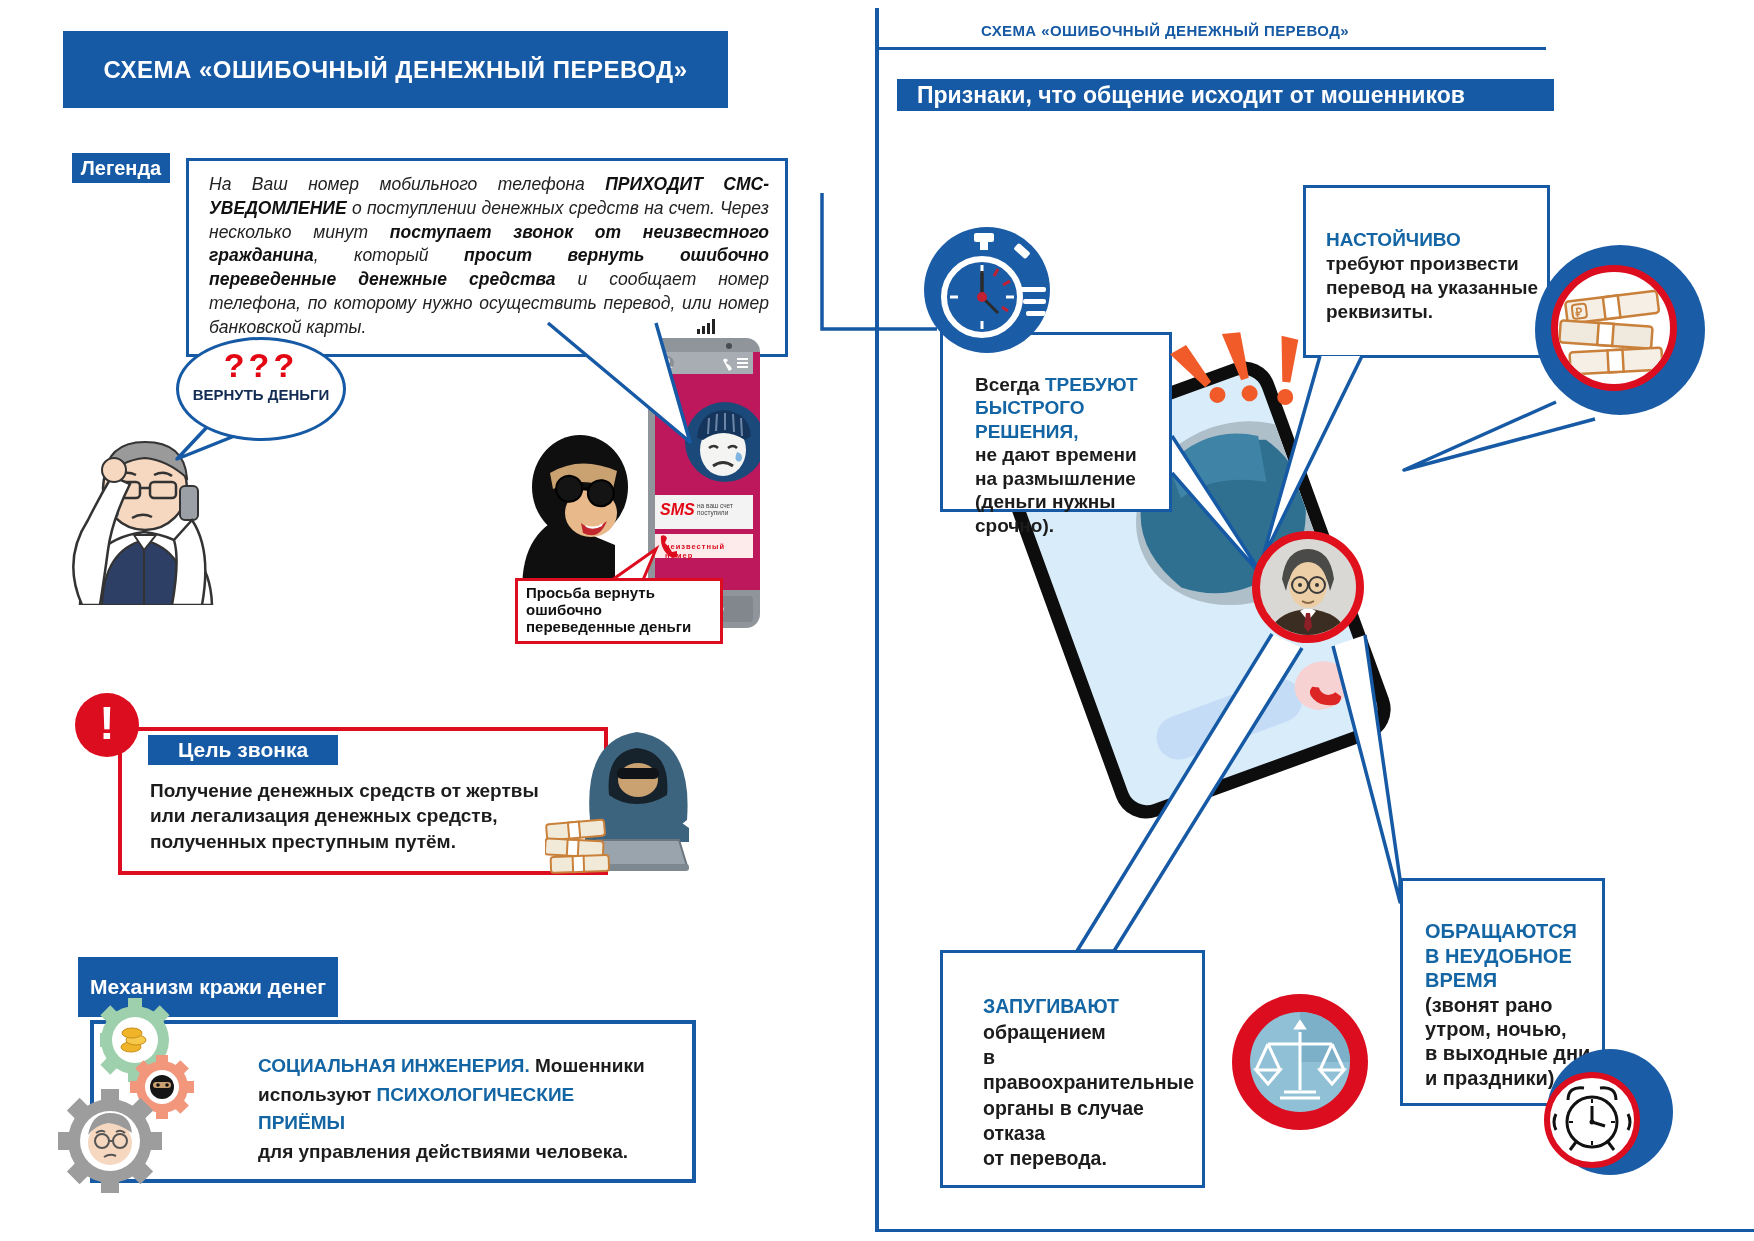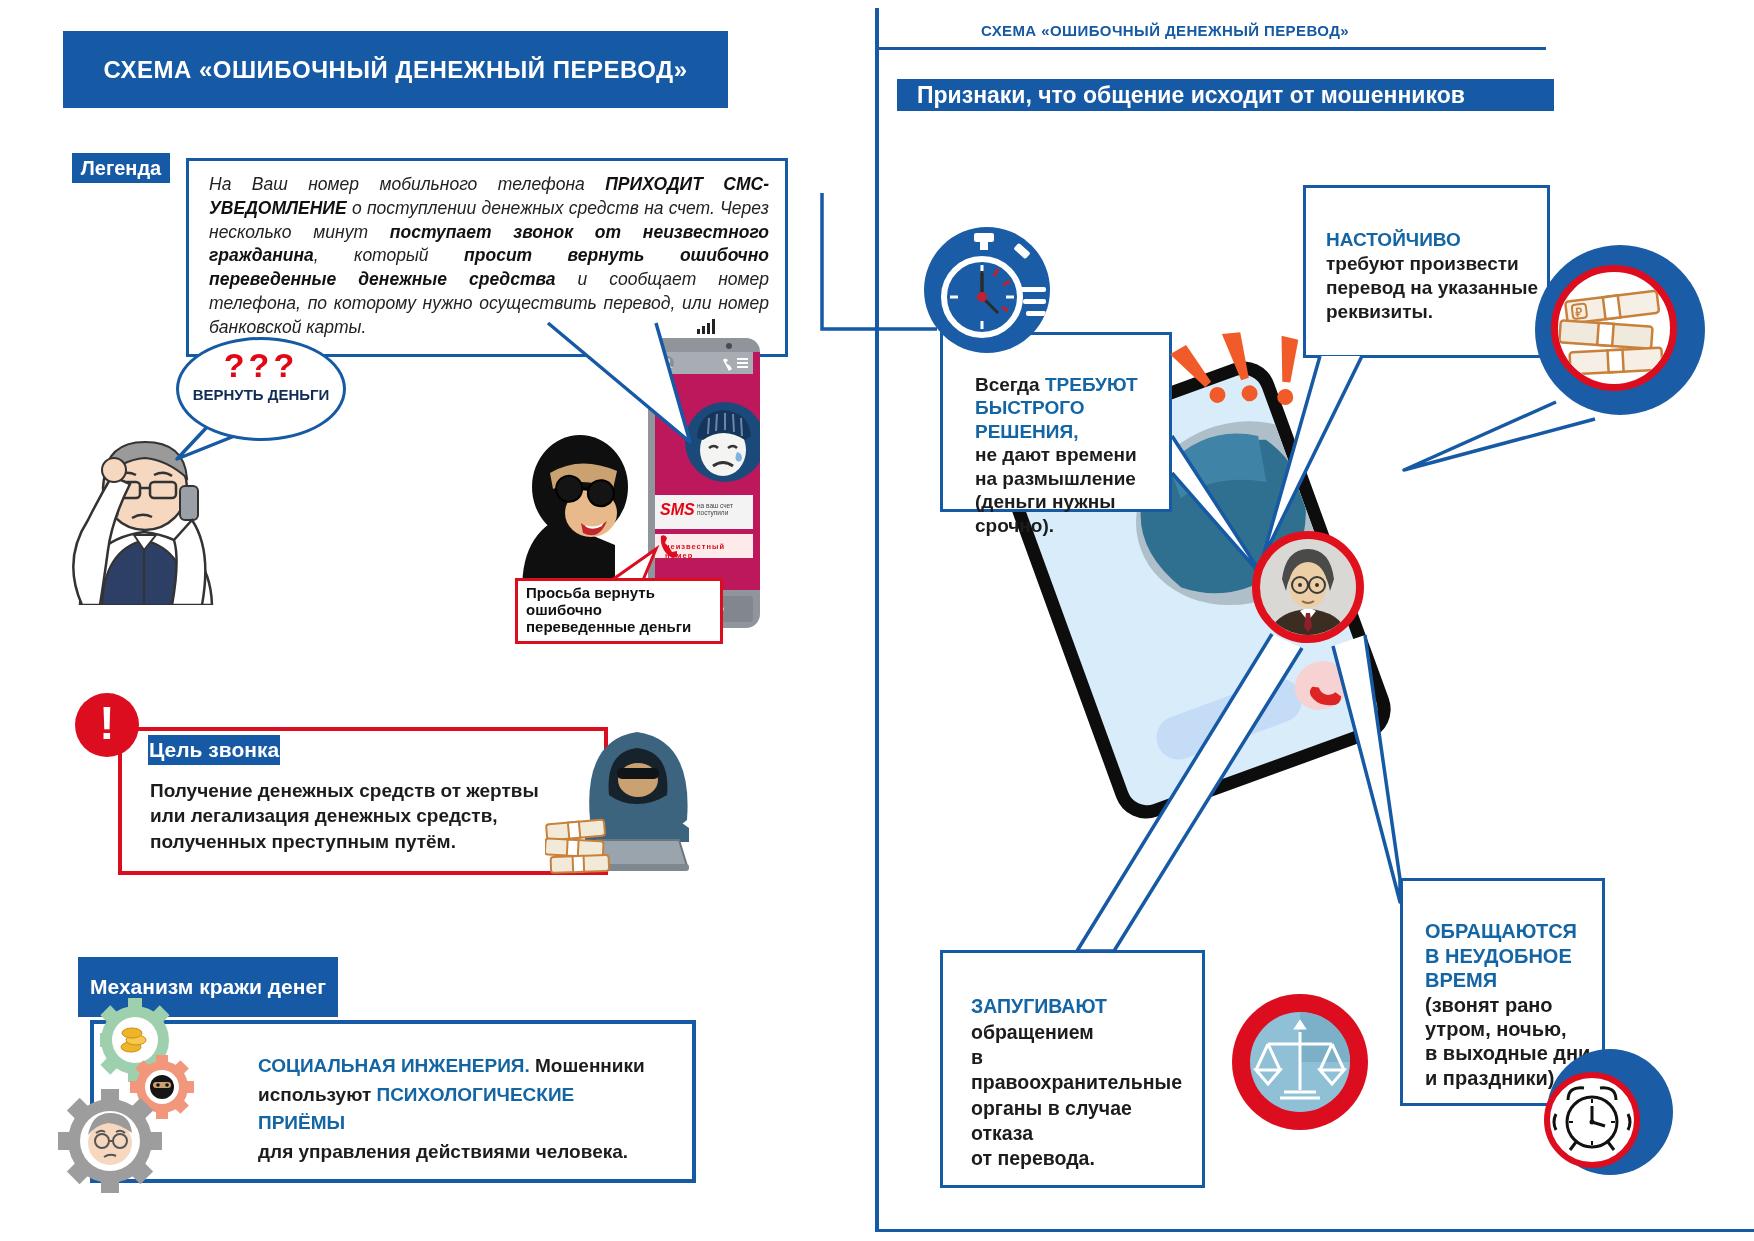--- a/index.html
+++ b/index.html
@@ -143,21 +143,21 @@
 
   <div class="abs preline" style="left:515px;top:578px;width:172px;border:3px solid var(--red);background:#fff;z-index:7;padding:4px 22px 6px 8px;font-size:15px;font-weight:700;line-height:1.12;color:#111;">Просьба вернуть
 ошибочно
 переведенные деньги</div>
 
   <div class="abs circle" style="left:75px;top:693px;width:64px;height:64px;background:var(--red);z-index:6;display:flex;align-items:center;justify-content:center;">
     <span style="color:#fff;font-size:46px;font-weight:700;line-height:1;margin-top:-4px;">!</span>
   </div>
 
   <div class="abs" style="left:118px;top:727px;width:482px;height:140px;border:4px solid var(--red);background:#fff;z-index:4;"></div>
-  <div class="abs bluefill" style="left:148px;top:735px;z-index:5;padding:3px 1px;">
+  <div class="abs bluefill" style="left:148px;top:735px;z-index:5;padding:3px 30px;">
     <span style="font-size:21px;font-weight:700;">Цель звонка</span>
   </div>
   <div class="abs preline" style="left:150px;top:778px;width:430px;z-index:5;font-size:19px;font-weight:700;line-height:1.33;color:var(--dark);">Получение денежных средств от жертвы
 или легализация денежных средств,
 полученных преступным путём.</div>
 
   <div class="abs" style="left:545px;top:700px;z-index:6;">
     <svg width="165" height="175" viewBox="0 0 165 175">
       <path d="M45,120 Q38,40 92,32 Q148,40 142,120 L132,128 L58,128 Z" fill="#3d647e"></path>
       <path d="M64,95 Q60,52 92,48 Q126,52 122,95 Q108,104 92,104 Q76,104 64,95 Z" fill="#16222c"></path>
@@ -389,21 +389,21 @@
       <line x1="48" y1="45" x2="50" y2="45" stroke="#3a3a3a" stroke-width="2"></line>
       <circle cx="40" cy="46" r="2" fill="#333"></circle>
         <circle cx="57" cy="46" r="2" fill="#333"></circle>
       <path d="M42,62 q6,4 12,0" fill="none" stroke="#8a6a48" stroke-width="2"></path>
       <path d="M8,96 Q16,72 48,70 Q80,72 88,96 Z" fill="#3c2d22"></path>
       <path d="M40,72 L48,82 L56,72 L52,70 L44,70 Z" fill="#fff"></path>
       <path d="M46,74 L50,74 L52,88 L48,93 L44,88 Z" fill="#8c1f28"></path>
     </svg>
   </div>
 
-  <div class="abs calloutbox preline" style="left:940px;top:950px;width:265px;height:238px;z-index:4;box-sizing:border-box;padding:16px 6px 0 28px;font-size:19.5px;line-height:1.3;">
+  <div class="abs calloutbox preline" style="left:940px;top:950px;width:265px;height:238px;z-index:4;box-sizing:border-box;padding:16px 6px 0 40px;font-size:19.5px;line-height:1.3;">
     <span><span class="seg-blue">ЗАПУГИВАЮТ</span><span class="seg-dark">
 обращением
 в правоохранительные
 органы в случае отказа
 от перевода.</span></span>
   </div>
 
   <div class="abs circle" style="left:1232px;top:994px;width:136px;height:136px;background:var(--red);z-index:6;">
     <svg width="136" height="136" viewBox="0 0 136 136">
       <circle cx="68" cy="68" r="50" fill="#8fc0d6"></circle>

